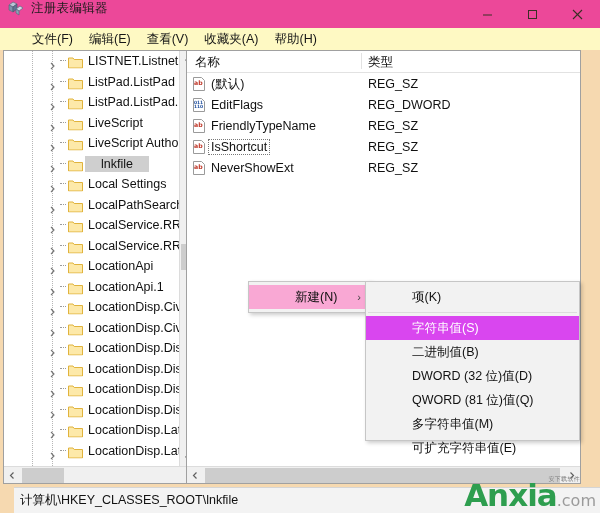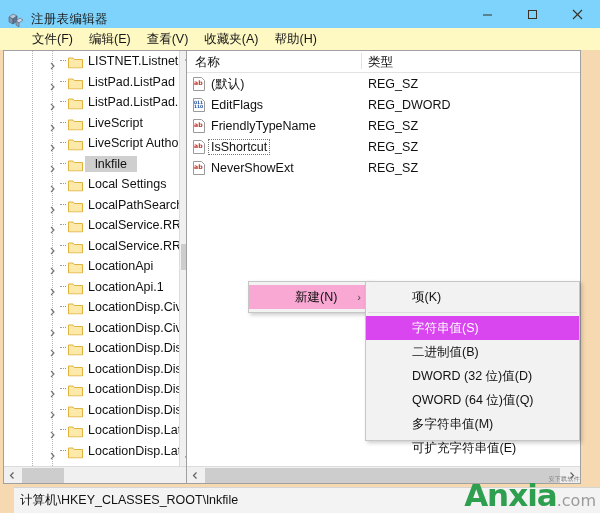--- a/index.html
+++ b/index.html
@@ -13,22 +13,22 @@
     position: relative;
     width: 600px; height: 513px;
     background: #f6d9b0;
     box-sizing: border-box;
   }
 
   
   .titlebar {
     position: absolute; left: 0; top: 0;
     width: 600px; height: 28px;
-    background: #7dd3fc;
-    display: flex; align-items: flex-end;
+    background: #ec4899;
+    display: flex; align-items: flex-start;
   }
   .title-icon {
     width: 16px; height: 16px;
     margin-left: 8px; margin-right: 7px;
     position: relative; flex: none;
   }
   .title-text {
     font-size: 12.5px; color: #1b1b1b;
     letter-spacing: .3px;
   }
@@ -103,21 +103,21 @@
     width: 15px; height: 13px;
   }
   .tree-row .tlabel {
     position: absolute; left: 84px; top: 50%;
     transform: translateY(-50%);
     font-size: 12.5px; color: #111111;
     white-space: nowrap;
   }
   .tree-row.selected .tlabel {
     background: #cfcfcf;
-    padding: 1px 10px;
+    padding: 1px 16px;
     margin-left: -3px;
   }
   .tree-vline {
     position: absolute; left: 48px; top: 0;
     width: 1px; height: 100%;
     border-left: 1px dotted #b6b6b6;
   }
   .tree-vline2 {
     position: absolute; left: 28px; top: 0;
     width: 1px; height: 100%;
@@ -664,21 +664,21 @@
       <div class="ctx-item hl">
         <span>字符串值(S)</span>
       </div>
       <div class="ctx-item">
         <span>二进制值(B)</span>
       </div>
       <div class="ctx-item">
         <span>DWORD (32 位)值(D)</span>
       </div>
       <div class="ctx-item">
-        <span>QWORD (64 位)值(Q)</span>
+        <span>QWORD (81 位)值(Q)</span>
       </div>
       <div class="ctx-item">
         <span>多字符串值(M)</span>
       </div>
       <div class="ctx-item">
         <span>可扩充字符串值(E)</span>
       </div>
     </div>
 
   </div>

